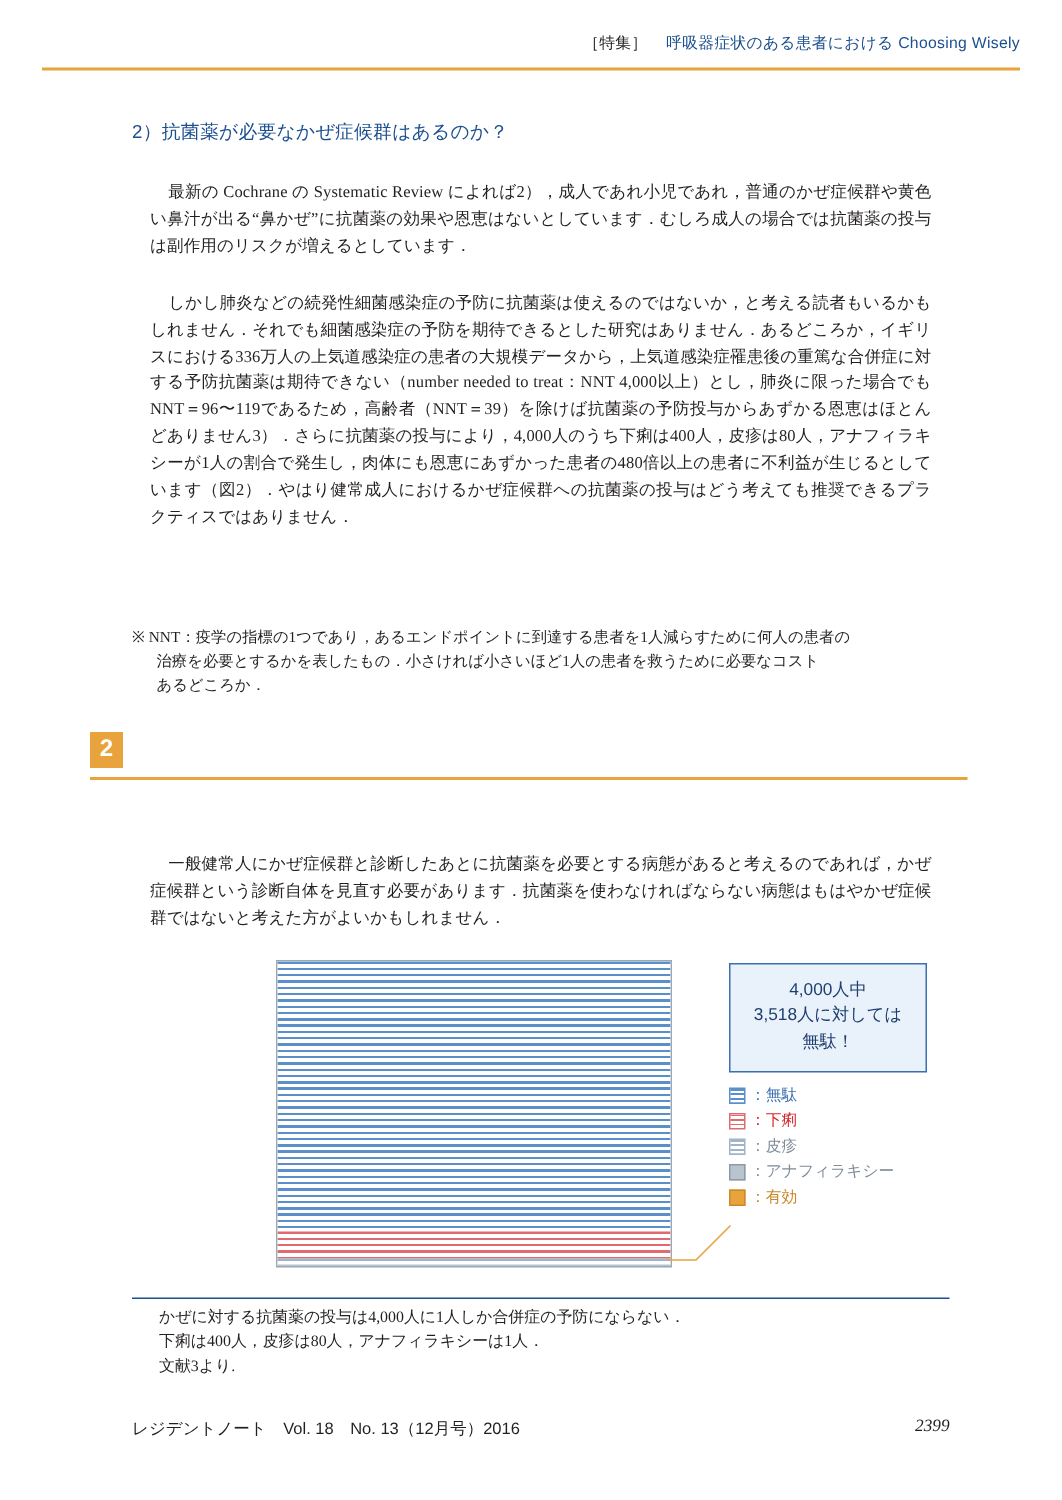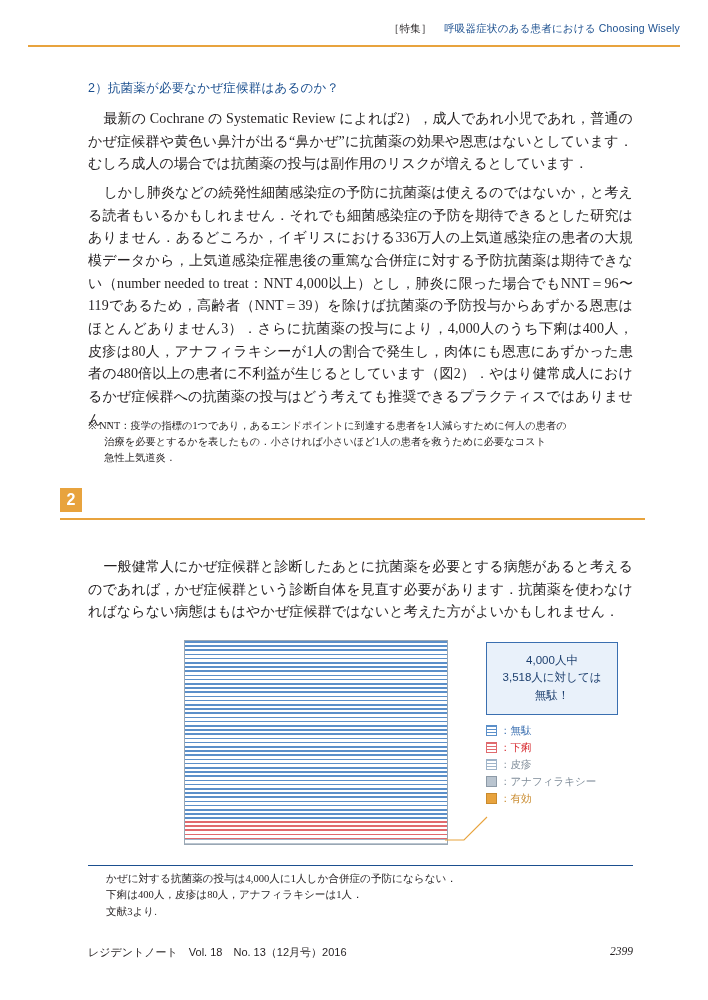--- a/index.html
+++ b/index.html
@@ -53,23 +53,23 @@
     width: 545px;
   }
   .sub-heading {
     font-family: "Liberation Sans", sans-serif;
     font-size: 12.5px;
     font-weight: normal;
     color: #1b4f8f;
     letter-spacing: 0.2px;
   }
   p.body {
-    font-size: 14px;
+    font-size: 11px;
     line-height: 1.62;
-    margin: 0;
+    margin: 12px;
     text-align: justify;
     text-justify: inter-ideograph;
     letter-spacing: 0.1px;
   }
   p.body.indent { text-indent: 1.1em; }
 
   .note {
     font-size: 10.2px;
     line-height: 1.55;
     margin: 0;
@@ -315,21 +315,21 @@
   <div class="col" style="top:182px;">
     <p class="body indent">しかし肺炎などの続発性細菌感染症の予防に抗菌薬は使えるのではないか，と考える読者もいるかもしれません．それでも細菌感染症の予防を期待できるとした研究はありません．あるどころか，イギリスにおける336万人の上気道感染症の患者の大規模データから，上気道感染症罹患後の重篤な合併症に対する予防抗菌薬は期待できない（number needed to treat：NNT 4,000以上）とし，肺炎に限った場合でもNNT＝96〜119であるため，高齢者（NNT＝39）を除けば抗菌薬の予防投与からあずかる恩恵はほとんどありません3）．さらに抗菌薬の投与により，4,000人のうち下痢は400人，皮疹は80人，アナフィラキシーが1人の割合で発生し，肉体にも恩恵にあずかった患者の480倍以上の患者に不利益が生じるとしています（図2）．やはり健常成人におけるかぜ症候群への抗菌薬の投与はどう考えても推奨できるプラクティスではありません．</p>
   </div>
 
   <div class="col" style="top:418px;">
     <p class="note">
       <span class="note-body">
         <span>※ NNT：</span><span>疫学の指標の1つであり，あるエンドポイントに到達する患者を1人減らすために何人の患者の</span>
       </span>
       <span class="note-ind">治療を必要とするかを表したもの．小さければ小さいほど1人の患者を救うために必要なコスト</span>
-      <span class="note-ind">急性上気道炎．</span>
+      <span class="note-ind">あるどころか．</span>
     </p>
   </div>
 
   <div class="section" style="top:488px;">
     <div class="section-row">
       <div class="section-num">2</div>
     </div>
     <div class="section-rule"></div>
   </div>
 

